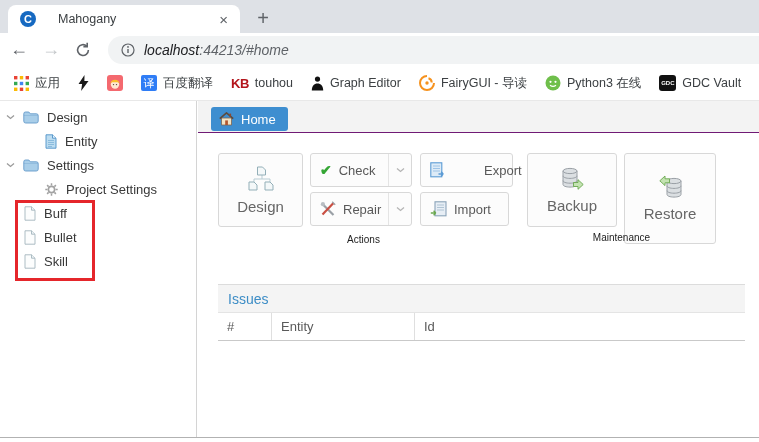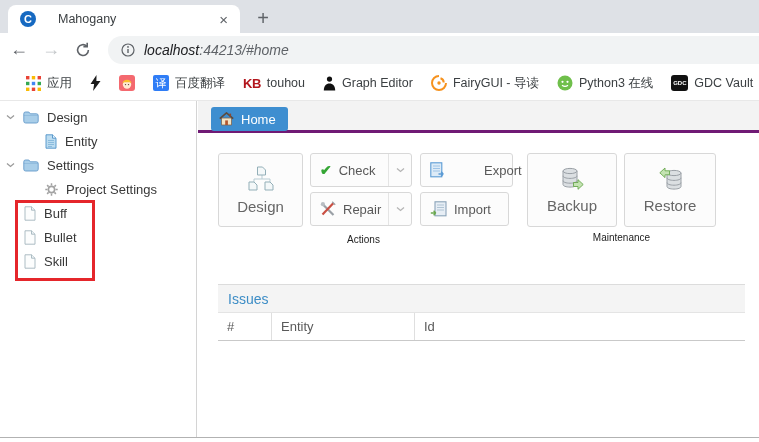--- a/index.html
+++ b/index.html
@@ -25,21 +25,21 @@
   .nav-back { left:6px; }
   .nav-fwd  { left:38px; color:#c3c6c9; }
   .nav-reload { left:70px; }
   .urlpill { position:absolute; left:108px; top:3px; width:651px; height:28px; background:#f1f3f4;
              border-radius:14px 0 0 14px; display:flex; align-items:center; }
   .info-ic { margin-left:13px; display:flex; }
   .url { margin-left:9px; font-size:14px; color:#202124; white-space:nowrap;font-style:italic; }
   .url .dim { color:#5f6368; }
 
   .bmbar { position:absolute; left:0; top:66px; width:759px; height:35px; background:#fff;
-           border-bottom:1px solid #e8e8e8; display:flex; align-items:center; padding-left:26px; }
+           border-bottom:1px solid #e8e8e8; display:flex; align-items:center; padding-left:14px; }
   .bm { display:flex; align-items:center; margin-right:18px; font-size:12.5px; color:#3c4043;
         white-space:nowrap; }
   .bm .ic { display:flex; margin-right:6px; }
   .bm .ic:last-child { margin-right:0; }
   .sq-translate { width:16px; height:16px; background:#2f7df6; border-radius:2px; color:#fff;
                   font-size:11px; display:flex; align-items:center; justify-content:center; }
   .kb-txt { font-weight:bold; font-size:13px; color:#b3151c; letter-spacing:-0.5px; }
   .sq-gdc { width:17px; height:16px; background:#111; border-radius:3px; color:#fff; font-size:6px;
             font-weight:bold; display:flex; align-items:center; justify-content:center; }
 
@@ -52,42 +52,42 @@
   .trow .ticon { display:flex; margin-left:7px; flex:none; }
   .trow .ticon.noch { margin-left:24px; }
   .trow .ticon.child { margin-left:45px; }
   .trow .tlabel { margin-left:8px; }
   .r0{top:4px} .r1{top:28px} .r2{top:52px} .r3{top:76px} .r4{top:100px} .r5{top:124px} .r6{top:148px}
 
   .annotation-rect { position:absolute; left:15px; top:200px; width:80px; height:81px;
                      border:3px solid #e5262b; z-index:9; pointer-events:none; }
 
   .apptabbar { position:absolute; left:198px; top:101px; width:561px; height:32px; background:#f3f3f3;
-               border-bottom:3px solid #701a75; }
+               border-bottom:1px solid #701a75; }
   .home-tab { position:absolute; left:13px; top:6px; height:24px; background:#3e8ed0; border-radius:3px;
               color:#fff; font-size:13px; display:flex; align-items:center; padding:0 12px 0 8px; }
   .home-tab .ic { display:flex; margin-right:7px; }
 
   .maincontent { position:absolute; left:198px; top:133px; width:561px; height:304px; background:#fff; }
   .bigbtn { position:absolute; border:1px solid #d8d8d8; border-radius:3px; background:#fcfcfc;
             display:flex; flex-direction:column; align-items:center; justify-content:center;
             color:#666; font-size:15px; }
   .bigbtn .ic { display:flex; margin-bottom:5px; }
   .smallbtn { position:absolute; border:1px solid #d8d8d8; border-radius:3px; background:#fcfcfc;
               display:flex; align-items:center; font-size:13px; color:#595959; padding-left:9px; }
   .smallbtn .ic { display:flex; margin-right:7px; }
   .btn-split { margin-left:auto; align-self:stretch; width:23px; border-left:1px solid #e4e4e4;
                display:flex; align-items:center; justify-content:center; }
   .b-design  { left:20px;  top:20px; width:85px;  height:74px; }
   .b-check   { left:112px; top:20px; width:102px; height:34px; }
   .b-repair  { left:112px; top:59px; width:102px; height:34px; }
   .b-export  { left:222px; top:20px; width:93px;  height:34px;gap:30px; }
   .b-import  { left:222px; top:59px; width:89px;  height:34px; }
   .b-backup  { left:329px; top:20px; width:90px;  height:74px; }
-  .b-restore { left:426px; top:20px; width:92px;  height:74px; }
+  .b-restore { left:426px; top:20px; width:92px;  height:91px; }
   .grouplabel { position:absolute; text-align:center; font-size:10px; color:#222; }
   .g-actions { left:20px; top:101px; width:291px; }
   .g-maint   { left:329px; top:99px; width:189px; }
 
   .issues { position:absolute; left:20px; top:151px; width:527px; }
   .issues-header { height:28px; background:#f4f4f4; border-top:1px solid #dcdcdc;
                    display:flex; align-items:center; padding-left:10px; color:#3d8dc6; font-size:14px; }
   .issues-cols { display:flex; height:29px; background:#fff; border-top:1px solid #e4e4e4;
                  border-bottom:1px solid #c9c9c9; }
   .col { display:flex; align-items:center; padding-left:9px; font-size:13px; color:#5a5a5a; }

